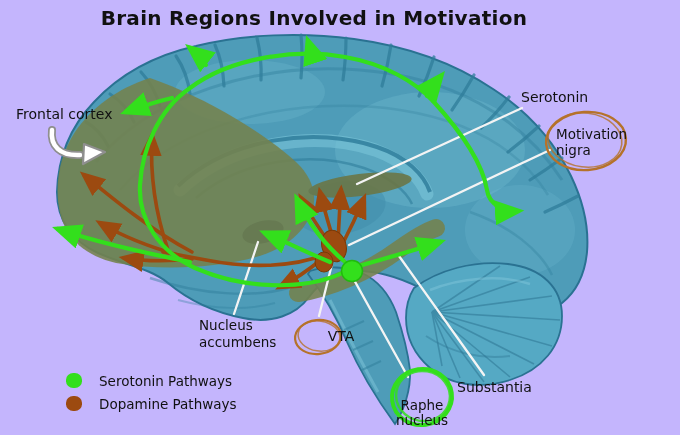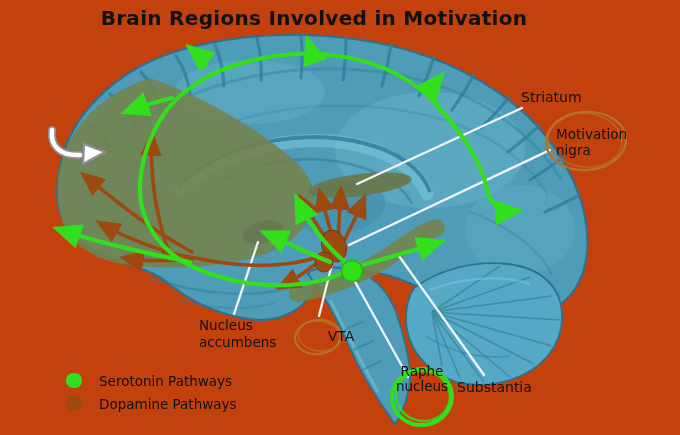--- a/index.html
+++ b/index.html
@@ -1,16 +1,16 @@
 <!DOCTYPE html>
 <html><head>
 <meta charset="utf-8">
 <style>
   html,body{margin:0;padding:0;background:#ffffff;}
-  .stage{position:relative;width:680px;height:435px;background:#c2410c;overflow:hidden;
+  .stage{position:relative;width:680px;height:435px;background:#c4b5fd;overflow:hidden;
          font-family:"DejaVu Sans",sans-serif;}
   .stage svg{position:absolute;left:0;top:0;}
   .title{position:absolute;top:6px;left:0;width:628px;text-align:center;
          font-size:20px;font-weight:700;color:#111;letter-spacing:.3px;}
   .lbl{position:absolute;font-size:13.5px;color:#111;line-height:17px;white-space:pre-line;}
   .lbl.center{text-align:center;}
   .legend{position:absolute;left:66px;top:369px;}
   .legend-row{display:flex;align-items:center;height:23px;}
   .swatch{width:16px;height:15px;border-radius:45%;margin-right:17px;flex:0 0 auto;}
   .swatch.serotonin{background:#33df1c;}
@@ -171,32 +171,33 @@
 
     <g>
       <path d="M52,130 C50,146 60,156 80,155" fill="none" stroke="#8f8f8f" stroke-width="8" stroke-linecap="round"></path>
       <path d="M52,130 C50,146 60,156 80,155" fill="none" stroke="#ffffff" stroke-width="4.5" stroke-linecap="round"></path>
       <polygon points="84,144 105,152 83,164" fill="#ffffff" stroke="#8f8f8f" stroke-width="2.2" stroke-linejoin="round"></polygon>
     </g>
   </svg>
 
   <div class="title">Brain Regions Involved in Motivation</div>
 
-
-  <div class="lbl" style="left:521px;top:89px;font-size:14px;">Striatum</div>
+  <div class="lbl" style="left:16px;top:106px;font-size:14px;">Frontal cortex</div>
+
+  <div class="lbl" style="left:521px;top:89px;font-size:14px;">Serotonin</div>
 
   <div class="lbl" style="left:556px;top:126px;line-height:16px;">Motivation
 nigra</div>
 
   <div class="lbl" style="left:199px;top:317px;">Nucleus
 accumbens</div>
 
   <div class="lbl center" style="left:302px;top:328px;width:34px;font-size:14px;margin-left:22px;">VTA</div>
 
-  <div class="lbl center" style="left:392px;top:364px;width:60px;line-height:15px;">Raphe
+  <div class="lbl center" style="left:392px;top:398px;width:60px;line-height:15px;">Raphe
 nucleus</div>
 
   <div class="lbl" style="left:457px;top:379px;font-size:14px;">Substantia</div>
 
   <div class="legend">
     <div class="legend-row">
       <span class="swatch serotonin"></span>
       <span class="legend-label">Serotonin Pathways</span>
     </div>
     <div class="legend-row">

